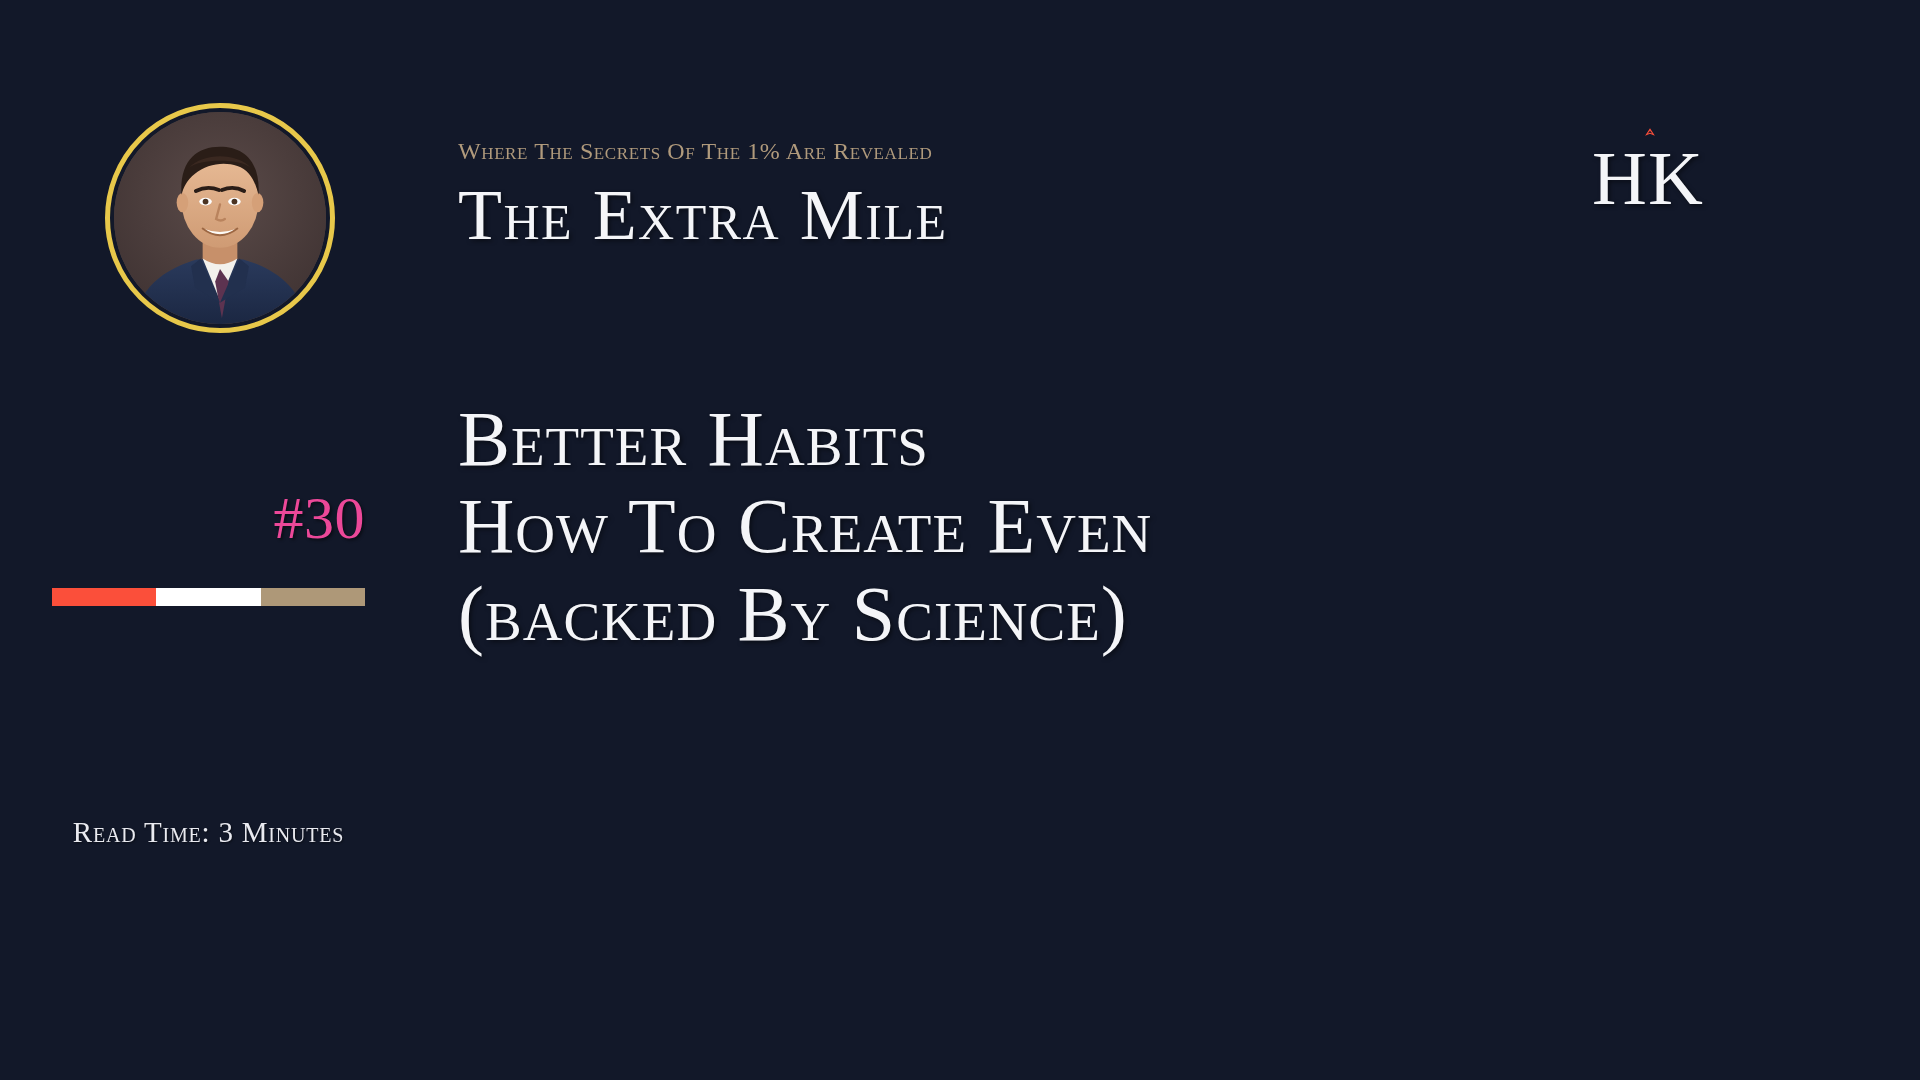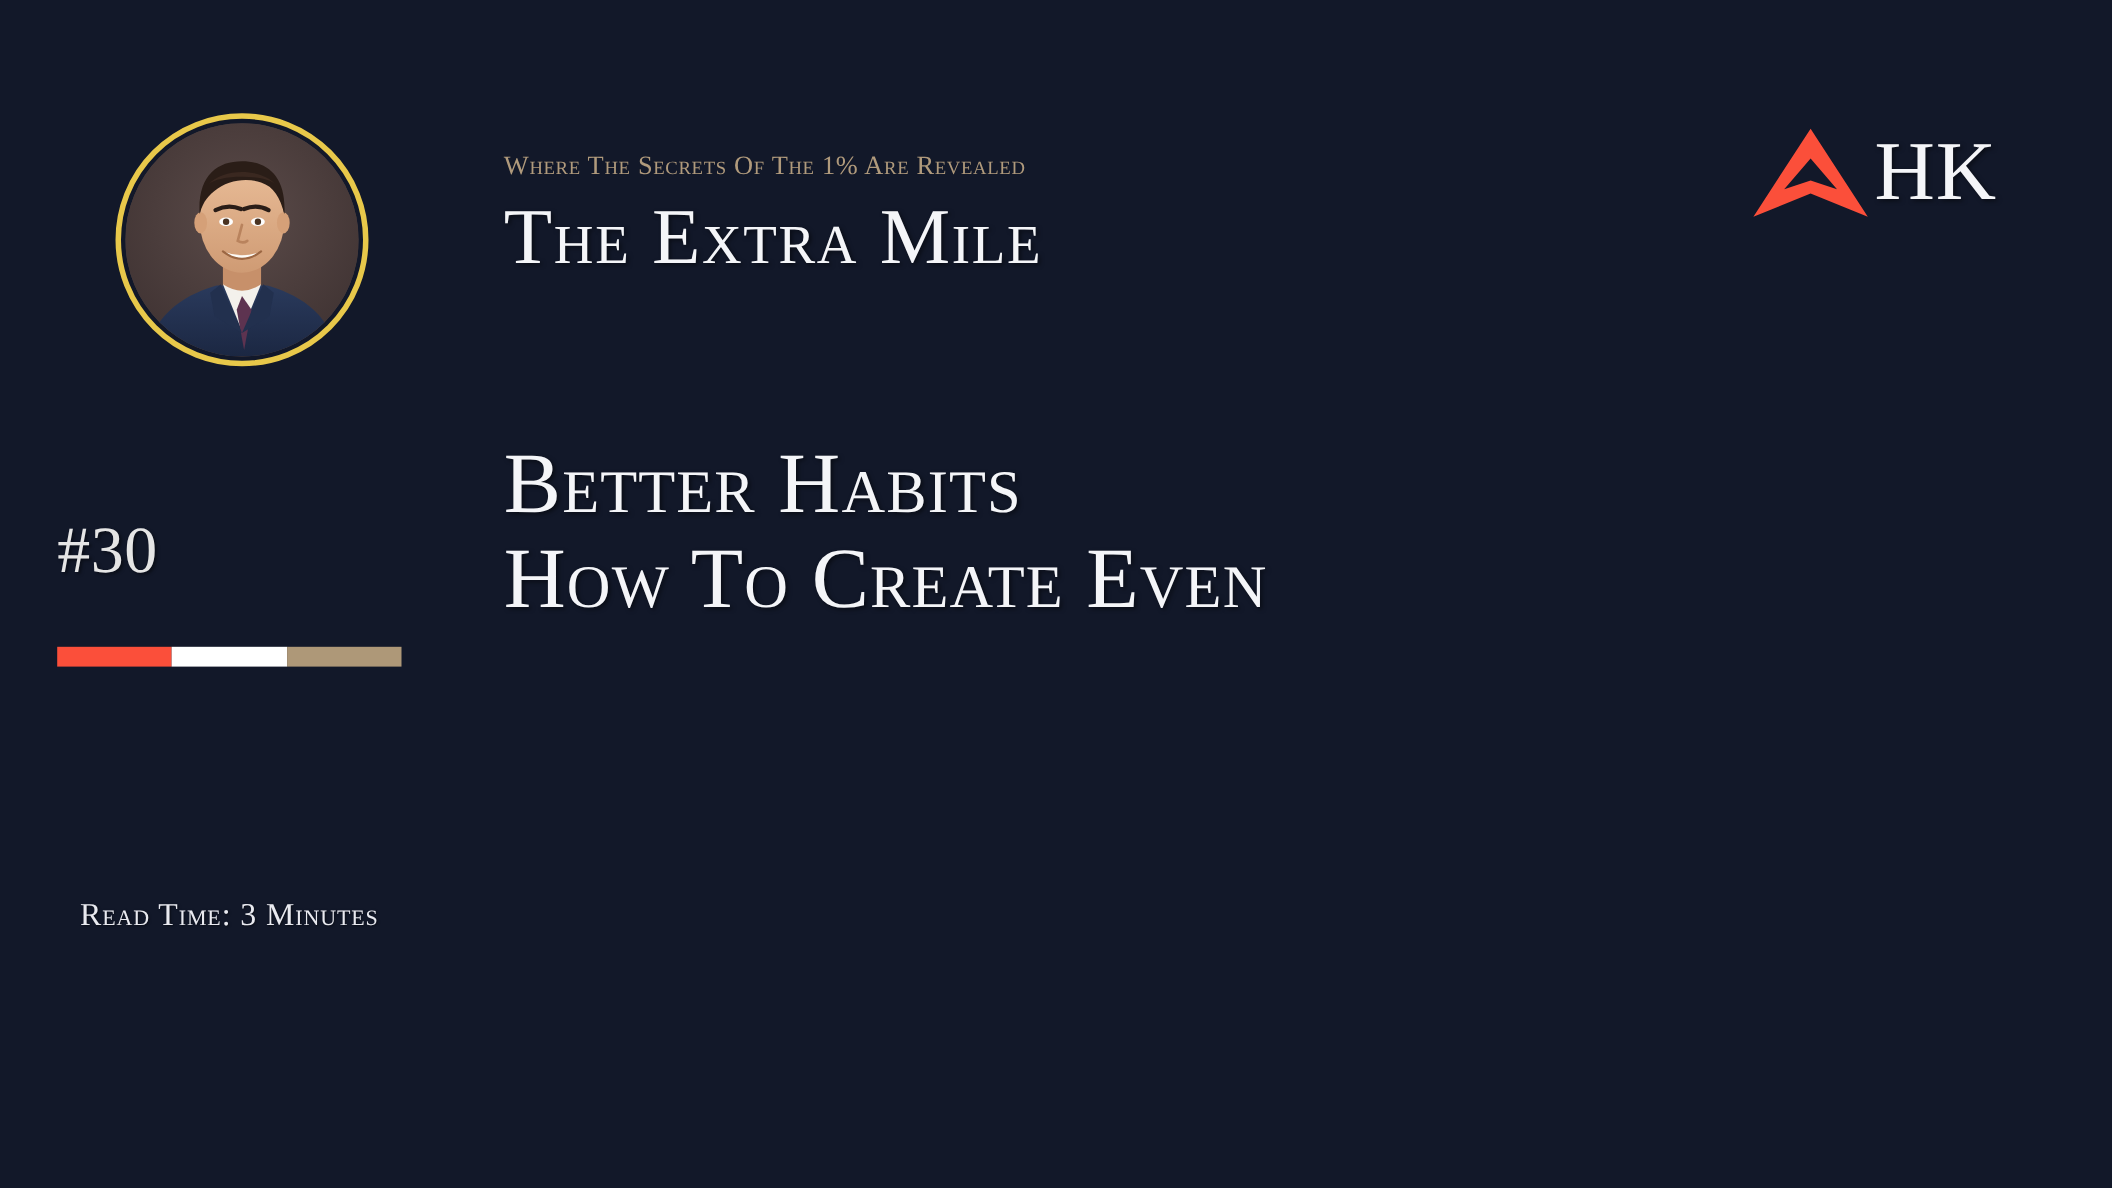--- a/index.html
+++ b/index.html
@@ -35,24 +35,24 @@
     width:100%; height:100%;
     border-radius:50%;
     overflow:hidden;
     position:relative;
     background:#4d4040;
   }
   .avatar svg { display:block; width:100%; height:100%; }
 
   .issue-number {
     position:absolute;
-    left:52px; top:470px;
+    left:52px; top:488px;
     width:313px;
-    text-align:left;
-    color:#e5e5e5;
+    text-align:right;
+    color:#ec4899;
     font-size:60px;
     line-height:1;
     letter-spacing:0.5px;
     text-shadow:2px 2px 3px rgba(0,0,0,0.45);
   }
 
   .progress-bar {
     position:absolute;
     left:52px; top:588px;
     width:313px; height:18px;
@@ -109,25 +109,26 @@
     font-variant:small-caps;
     line-height:1.12;
     letter-spacing:1px;
     text-shadow:2px 2px 4px rgba(0,0,0,0.5);
   }
   .headline-line { display:block; white-space:nowrap; }
 
   
   .logo {
     position:absolute;
-    left:1592px; top:112px;
+    left:1592px; top:128px;
     height:88px;
     display:flex;
-    align-items:center;
+    align-items:flex-end;
     gap:4px;
+    flex-direction:column;
   }
   .logo-mark { width:108px; height:85px; display:block; }
   .logo-text {
     color:#F4F5F8;
     font-size:76px;
     line-height:1;
     letter-spacing:1px;
     text-shadow:2px 2px 4px rgba(0,0,0,0.5);
   }
 </style>
@@ -199,20 +200,21 @@
   </div>
 
   <div class="read-time">Read Time: 3 Minutes</div>
 
   <div class="tagline">Where The Secrets Of The 1% Are Revealed</div>
   <div class="brand-title">The Extra Mile</div>
 
   <div class="headline">
     <span class="headline-line">Better Habits</span>
     <span class="headline-line">How To Create Even</span>
+    <span class="headline-line">(backed By Science)</span>
   </div>
 
   <div class="logo">
     <svg class="logo-mark" viewBox="0 0 108 85">
       <path d="M54 3 L106 83 L54 62 L2 83 Z M54 30 L78 58 L54 50 L30 58 Z" fill="#FB4F3A" fill-rule="evenodd"></path>
     </svg>
     <span class="logo-text">HK</span>
   </div>
 
 </div>

